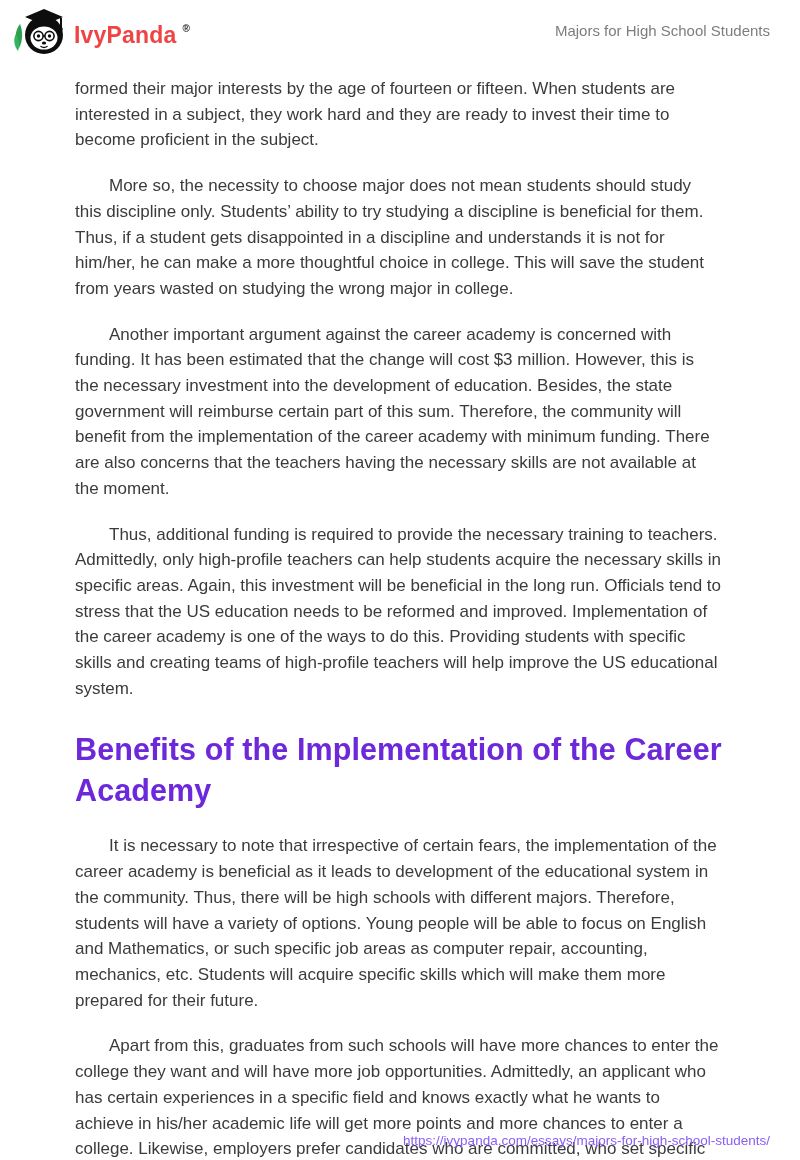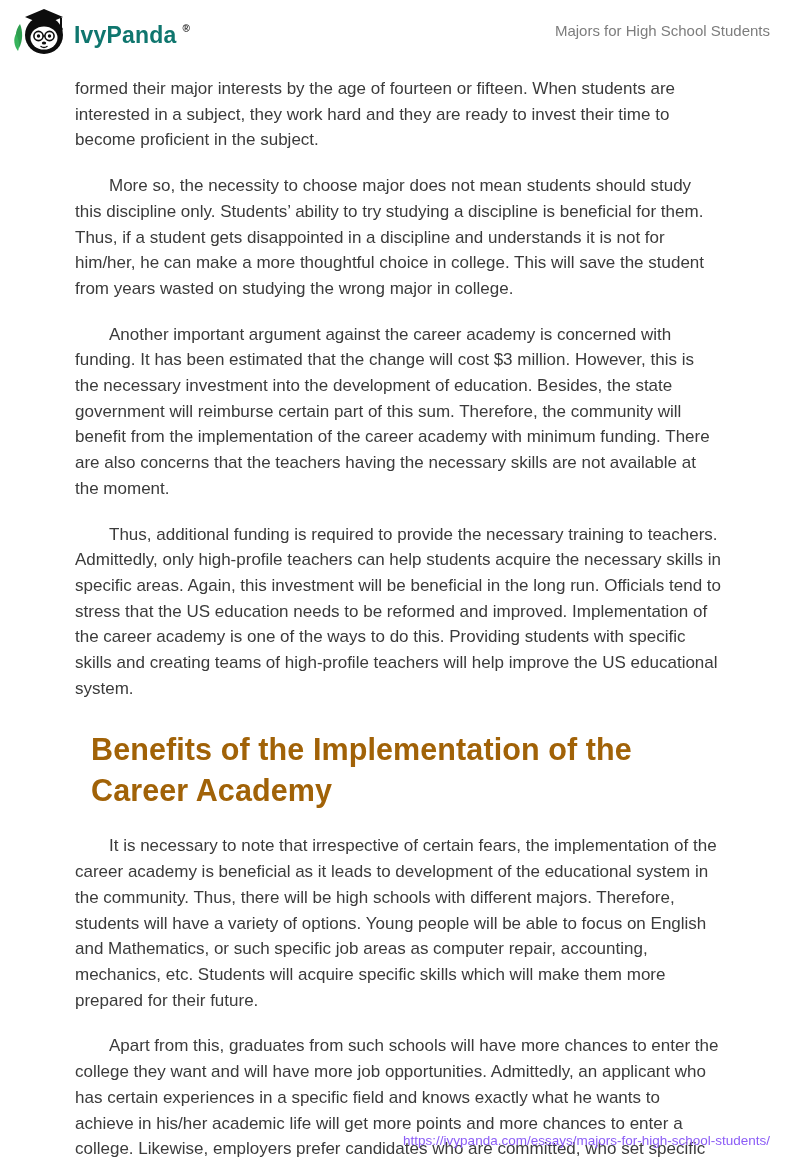--- a/index.html
+++ b/index.html
@@ -22,21 +22,21 @@
   }
   .brand {
     display: flex;
     align-items: center;
     gap: 6px;
     cursor: pointer;
   }
   .brand-name {
     font-size: 23px;
     font-weight: bold;
-    color: #0f766e;
+    color: #ef4444;
     letter-spacing: 0.2px;
   }
   .reg {
     font-size: 10px;
     color: #1c1c1c;
     vertical-align: super;
     position: relative;
     top: -7px;
     font-weight: bold;
   }
@@ -51,22 +51,22 @@
   p.essay {
     font-size: 17px;
     line-height: 25.7px;
     margin: 0 0 20px 0;
     color: #3b3b3b;
   }
   p.indent { text-indent: 34px; }
   h2.section {
     font-size: 30.5px;
     line-height: 41px;
-    color: #a16207;
-    margin: 28px 0 22px 16px;
+    color: #6d28d9;
+    margin: 28px 0 22px 0;
     font-weight: bold;
     letter-spacing: 0.1px;
   }
   .footer {
     position: absolute;
     right: 30px;
     bottom: 12px;
     font-size: 13.5px;
     color: #9a9a9a;
   }

